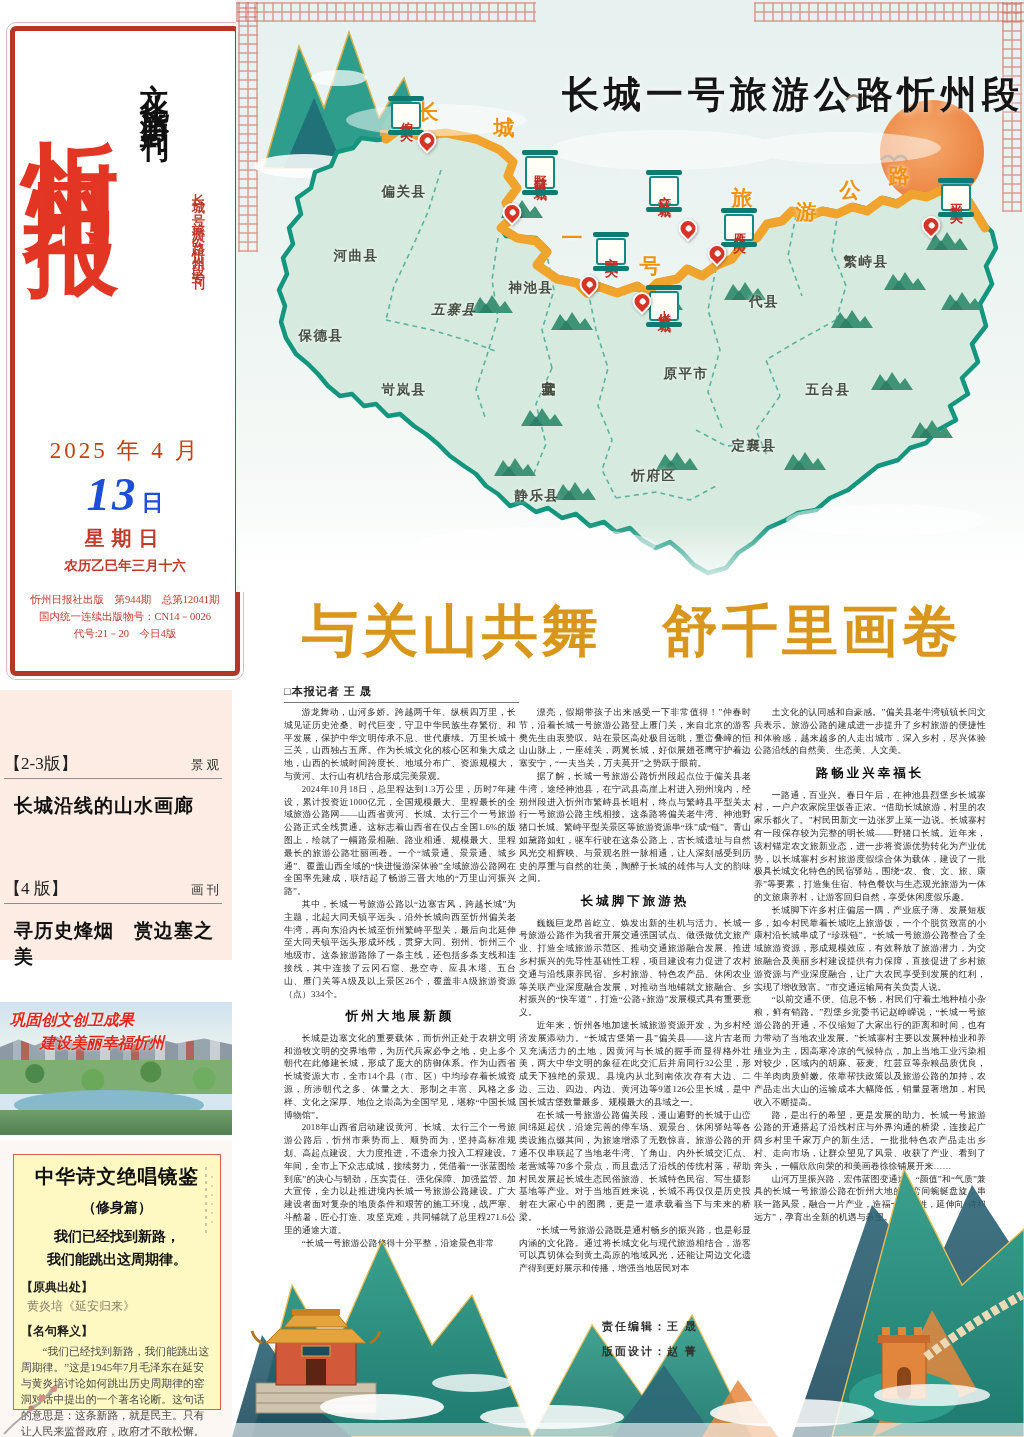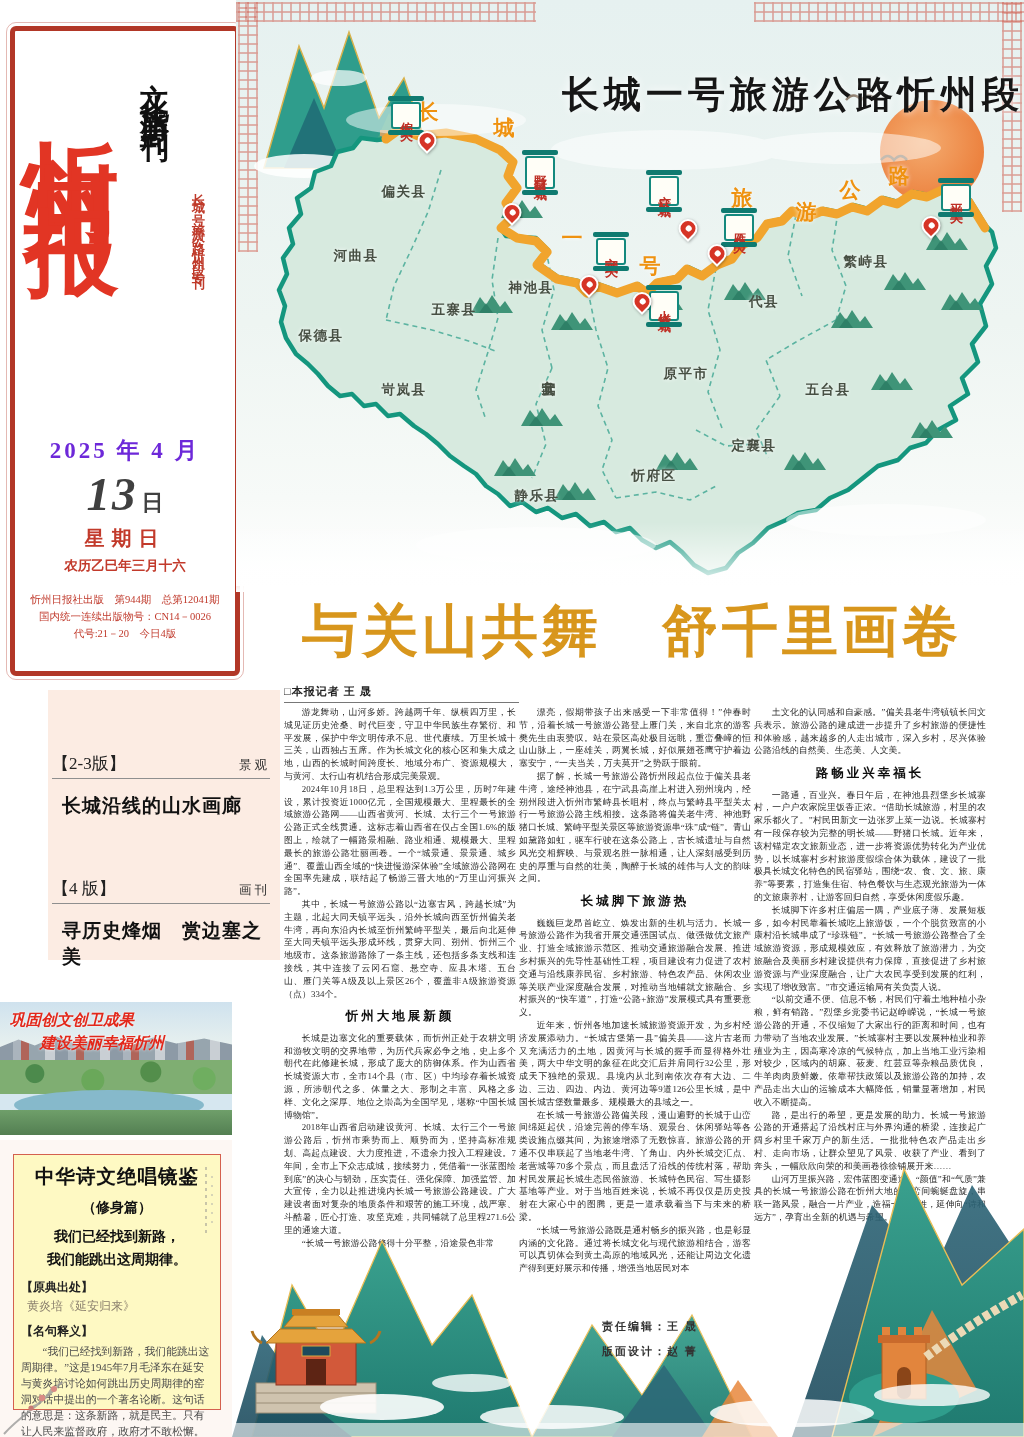--- a/index.html
+++ b/index.html
@@ -9,32 +9,32 @@
   .vtext{writing-mode:vertical-rl;text-orientation:upright;}
 
   
   #masthead{left:10px;top:26px;width:220px;height:640px;border:5px solid #b23727;
             border-radius:6px;outline:1px solid rgba(178,55,39,.35);outline-offset:3px;}
   #paper-name{left:10px;top:34px;height:560px;font-size:94px;font-weight:bold;color:#e23524;
               letter-spacing:22px;line-height:1;font-family:"Liberation Serif",serif;}
   #weekly{left:120px;top:30px;font-size:29px;font-weight:900;color:#101010;letter-spacing:10px;
           font-family:"Liberation Sans",sans-serif;}
   #special{left:174px;top:152px;font-size:13px;font-weight:bold;color:#bf3a2a;letter-spacing:7px;}
-  #date-month{left:0;right:0;top:404px;text-align:center;color:#6d28d9;font-size:23px;
-              font-weight:700;letter-spacing:3px;}
-  #date-day-row{left:0;right:0;top:436px;text-align:center;color:#404040;}
+  #date-month{left:0;right:0;top:404px;text-align:center;color:#c2410c;font-size:23px;
+              font-weight:400;letter-spacing:3px;}
+  #date-day-row{left:0;right:0;top:436px;text-align:center;color:#1d4ed8;}
   #date-day{font-size:47px;font-weight:900;font-style:italic;letter-spacing:2px;}
   #date-day-unit{font-size:22px;font-weight:bold;}
   #weekday{left:0;right:0;top:494px;text-align:center;color:#c23a2b;font-size:20px;
            font-weight:900;letter-spacing:7px;}
   #lunar{left:0;right:0;top:526px;text-align:center;color:#c23a2b;font-size:13.5px;font-weight:bold;}
   #pub-info{left:0;right:0;top:560px;text-align:center;color:#c03a2c;font-size:10.5px;line-height:17px;}
 
   
-  #teaser-panel{left:0;top:690px;width:232px;height:270px;background:#fcece3;margin-left:48px;}
+  #teaser-panel{left:0;top:690px;width:232px;height:270px;background:#fcece3;}
   .teaser{margin:0 0 58px 0;}
   .teaser:first-child{padding-top:62px;}
   .teaser-head{display:flex;justify-content:space-between;align-items:baseline;
                margin:0 10px 0 4px;border-bottom:1.5px solid #8f8f8f;padding-bottom:3px;}
   .teaser-page{font-size:17px;color:#222;}
   .teaser-tag{font-size:12.5px;color:#333;letter-spacing:3px;font-family:"Liberation Sans",sans-serif;}
   .teaser-title{font-size:19px;font-weight:bold;color:#111;margin:14px 0 0 14px;letter-spacing:1px;
                 font-family:"Liberation Sans",sans-serif;}
 
   
@@ -282,21 +282,21 @@
         <span class="route-char" style="left: 506px; top: 198px;">旅</span>
         <span class="route-char" style="left: 570px; top: 212px;">游</span>
         <span class="route-char" style="left: 614px; top: 190px;">公</span>
         <span class="route-char" style="left: 663px; top: 176px;">路</span>
       </div>
     <div id="map-counties" class="abs" style="left:0;top:0;width:788px;height:586px">
         <span class="county" style="left: 168px; top: 192px;">偏关县</span>
         <span class="county" style="left: 120px; top: 256px;">河曲县</span>
         <span class="county" style="left: 85px; top: 336px;">保德县</span>
         <span class="county" style="left: 295px; top: 288px;">神池县</span>
-        <span class="county" style="left: 218px; top: 310px;">五寨县</span>
+        <span class="county" style="left: 218px; top: 310px; font-style: italic;">五寨县</span>
         <span class="county" style="left: 168px; top: 390px;">岢岚县</span>
         <span class="county v" style="left: 312px; top: 372px;">宁武县</span>
         <span class="county" style="left: 278px; top: 496px; padding-left: 46px;">静乐县</span>
         <span class="county" style="left: 450px; top: 374px;">原平市</span>
         <span class="county" style="left: 528px; top: 302px;">代县</span>
         <span class="county" style="left: 630px; top: 262px;">繁峙县</span>
         <span class="county" style="left: 592px; top: 390px;">五台县</span>
         <span class="county" style="left: 518px; top: 446px;">定襄县</span>
         <span class="county" style="left: 418px; top: 476px;">忻府区</span>
       </div>

